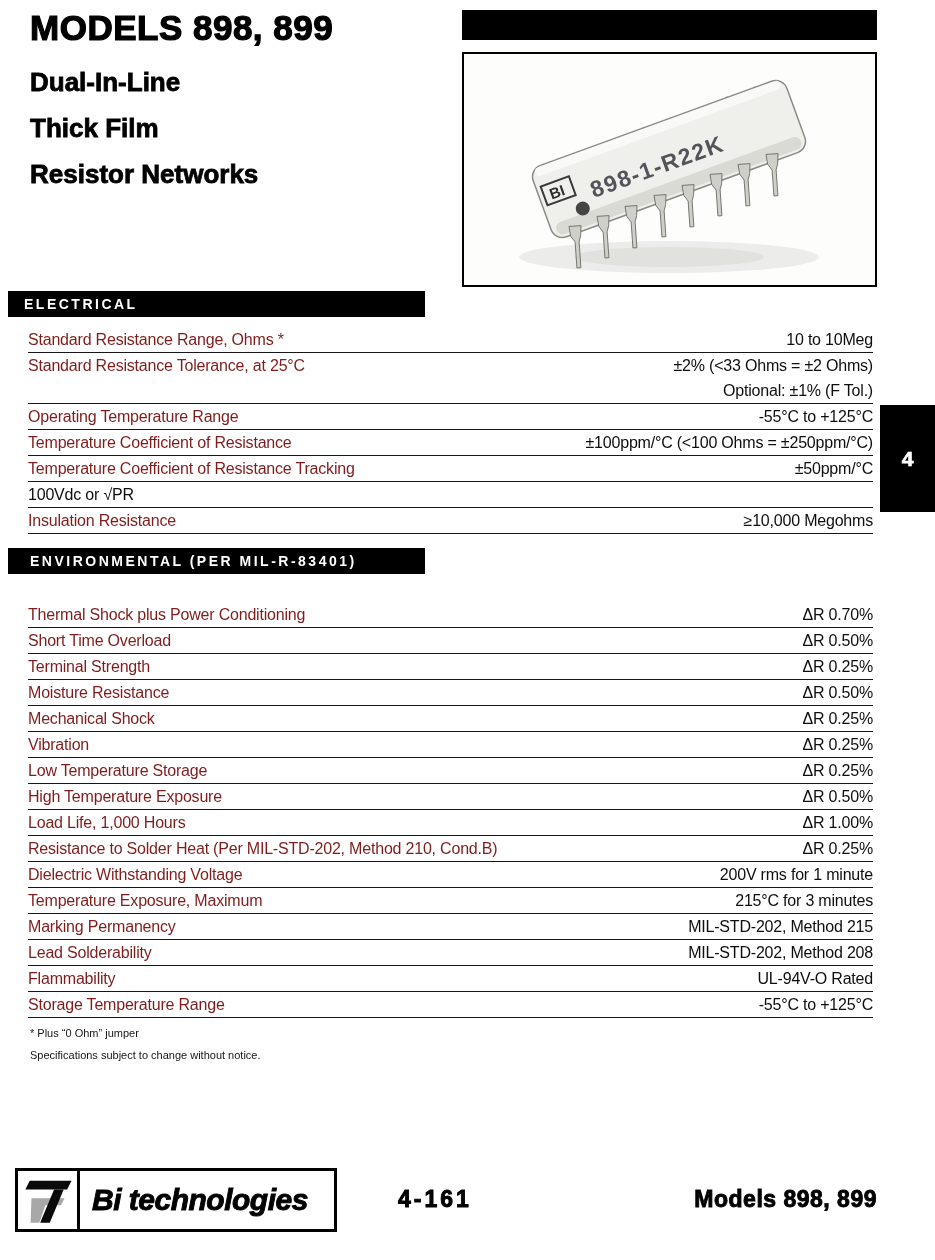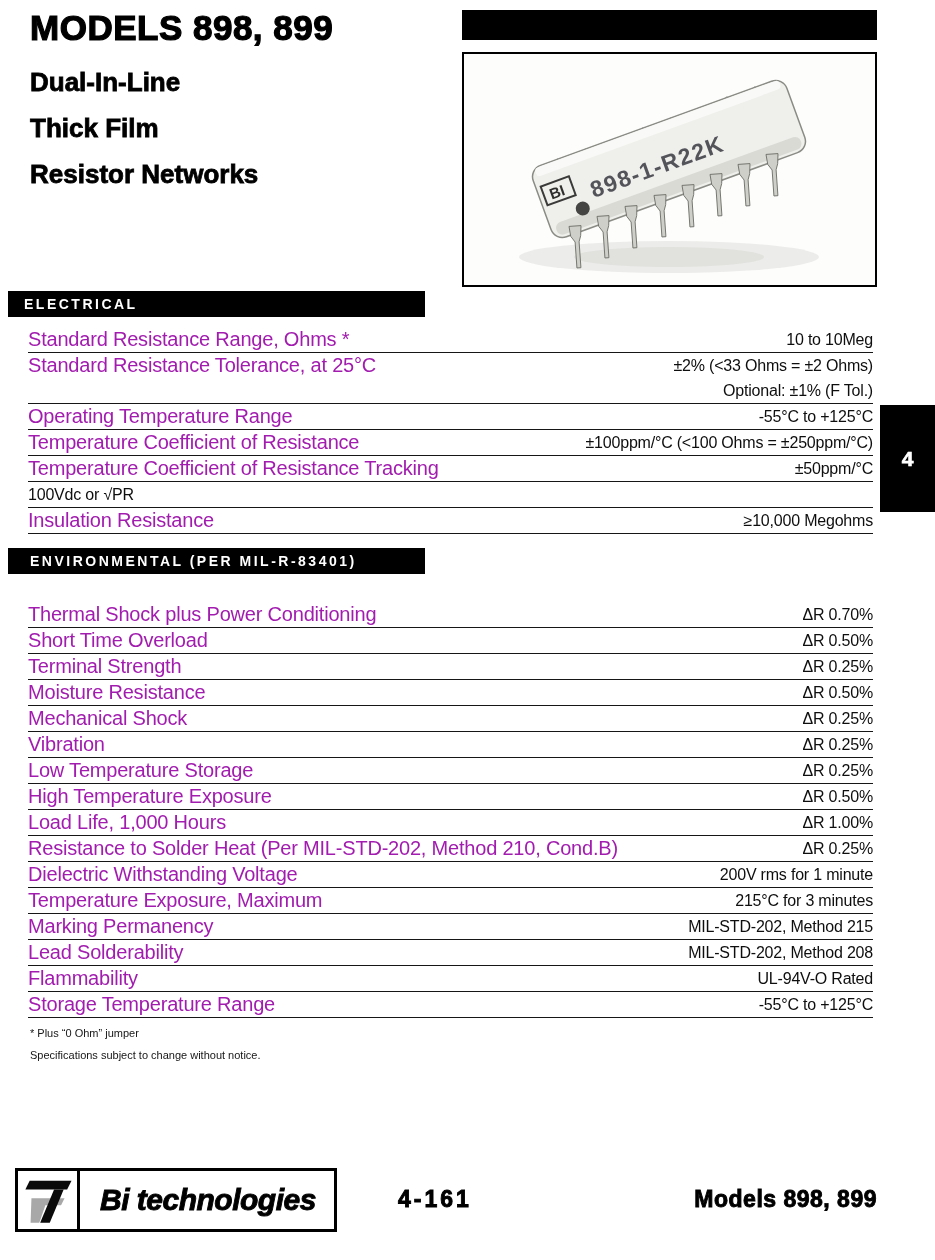--- a/index.html
+++ b/index.html
@@ -23,38 +23,38 @@
              font-size:14px; font-weight:bold; letter-spacing:2.5px; line-height:26px; padding-left:22px; }
   #electrical-bar { top:291px;padding-left:16px; }
   #environmental-bar { top:548px; }
 
   
   .spec-table { position:absolute; left:28px; width:845px; }
   #electrical-table { top:327px; }
   #environmental-table { top:602px; }
   .trow { display:flex; justify-content:space-between; align-items:flex-start;
           border-bottom:1.6px solid #161616; min-height:26px; }
-  .trow .lbl { font-size:20px; letter-spacing:-0.2px; line-height:25px; white-space:nowrap; color:#a21caf; }
+  .trow .lbl { font-size:16px; letter-spacing:-0.2px; line-height:25px; white-space:nowrap; color:#7f1d1d; }
   .trow .val { display:flex; flex-direction:column; align-items:flex-end; }
   .trow .val span { font-size:16px; letter-spacing:-0.2px; line-height:25px; white-space:nowrap; color:#0e0e0e; }
 
   
   .footnotes { position:absolute; left:30px; top:1022px; }
   .footnote { font-size:11px; line-height:22px; color:#161616; }
 
   
   .side-tab { position:absolute; left:880px; top:405px; width:55px; height:107px; background:#000;
               color:#fff; display:flex; align-items:center; justify-content:center;
               font-size:21px; font-weight:900; -webkit-text-stroke:0.6px #fff; }
 
   
   .logo-box { position:absolute; left:15px; top:1168px; width:322px; height:64px; border:3px solid #000;
               display:flex; align-items:stretch; background:#fff; }
   .logo-mark { width:62px; border-right:3px solid #000; display:flex; align-items:center; justify-content:center; }
-  .logo-text-cell { flex:1; display:flex; align-items:center; padding-left:20px; }
+  .logo-text-cell { flex:1; display:flex; align-items:center; padding-left:12px; }
   .brand-text { font-size:30px; font-weight:900; font-style:italic; letter-spacing:-0.5px;
                 -webkit-text-stroke:0.9px #000; color:#000; white-space:nowrap; }
   .page-number { position:absolute; left:398px; top:1186px; font-size:23px; font-weight:900;
                  letter-spacing:3px; -webkit-text-stroke:0.9px #000; color:#000; }
   .doc-ref { position:absolute; right:58px; top:1186px; font-size:23px; font-weight:900;
              letter-spacing:0.5px; -webkit-text-stroke:0.9px #000; color:#000; }
 </style>
 </head>
 <body>
 

